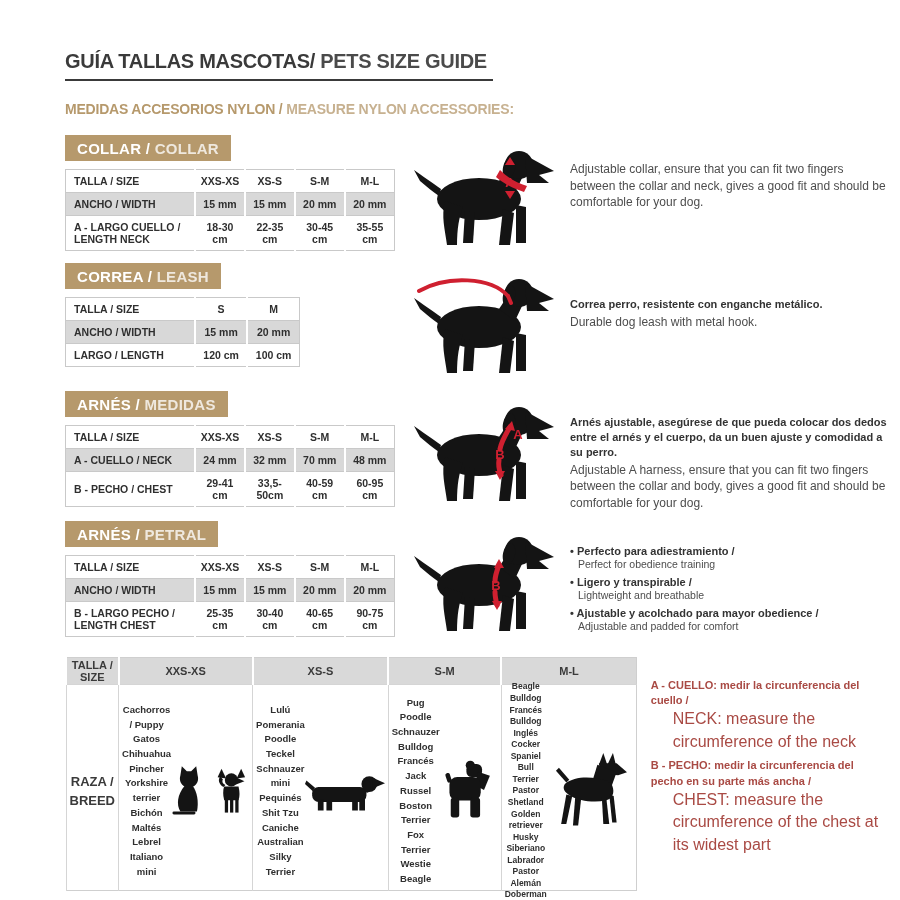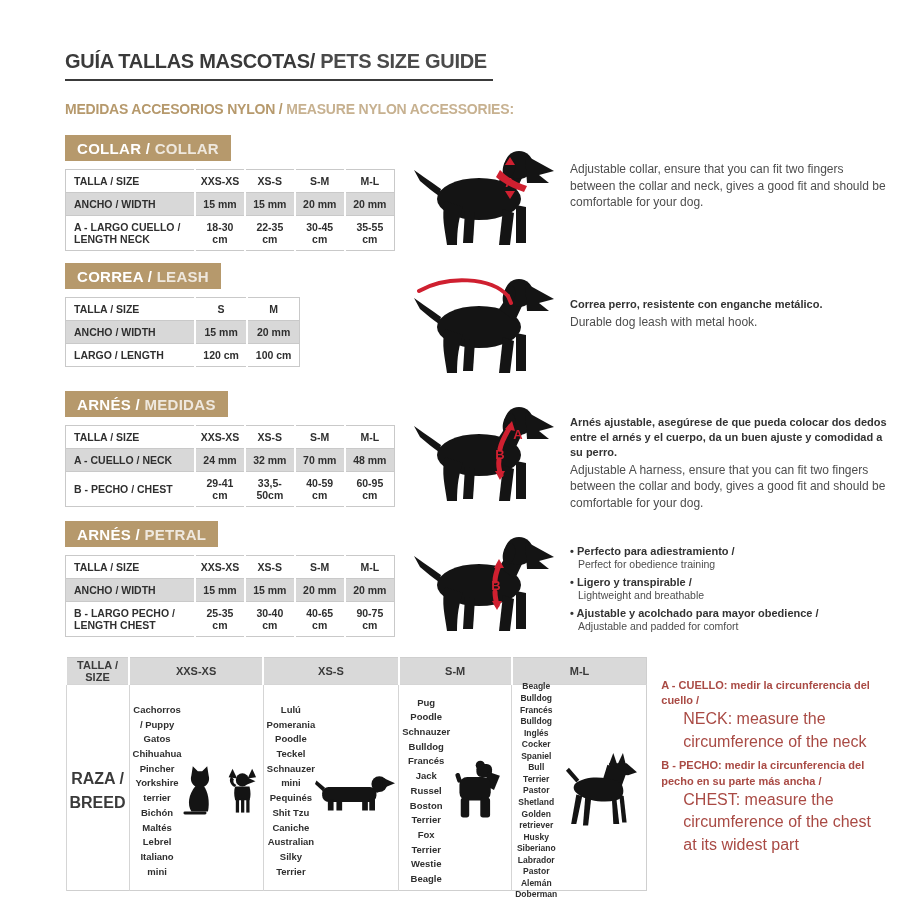--- a/index.html
+++ b/index.html
@@ -53,21 +53,21 @@
   table.breed td{border-left:2px solid #fff;}
   table.breed tr.hdr td{background:#d9d9d9;font-weight:700;font-size:11px;height:24px;text-align:center;}
   table.breed tr.bdy td{border-left:1px solid #d5d5d5;border-top:1px solid #d5d5d5;vertical-align:top;
                         text-align:center;padding:7px 3px 0;}
   table.breed td.c0{width:62px;}
   table.breed td.c1,table.breed td.c2,table.breed td.c3{width:100px;}
   table.breed td.c4{width:118px;}
   .cellwrap{display:flex;flex-direction:row;justify-content:space-between;align-items:center;height:198px;}
   .breeds{font-weight:700;line-height:1.55;white-space:pre-line;color:#2f2f2f;}
   .breeds.small{font-size:8.5px;line-height:1.36;}
-  .rl{font-weight:700;font-size:16px;white-space:pre-line;line-height:1.5;display:flex;align-items:center;
+  .rl{font-weight:700;font-size:13px;white-space:pre-line;line-height:1.5;display:flex;align-items:center;
       justify-content:center;height:198px;}
   .sil{display:flex;align-items:flex-end;gap:8px;padding-bottom:2px;}
   .sil svg{display:block;}
 
   
   .footnotes{margin-left:14px;padding-bottom:30px;}
   .fn{margin-bottom:5px;line-height:1.4;}
   .fn-es{color:#a94a44;font-weight:700;font-size:11px;}
   .fn-en{color:#a94a44;font-weight:400;font-size:16px;padding-left:22px;}
 </style>

